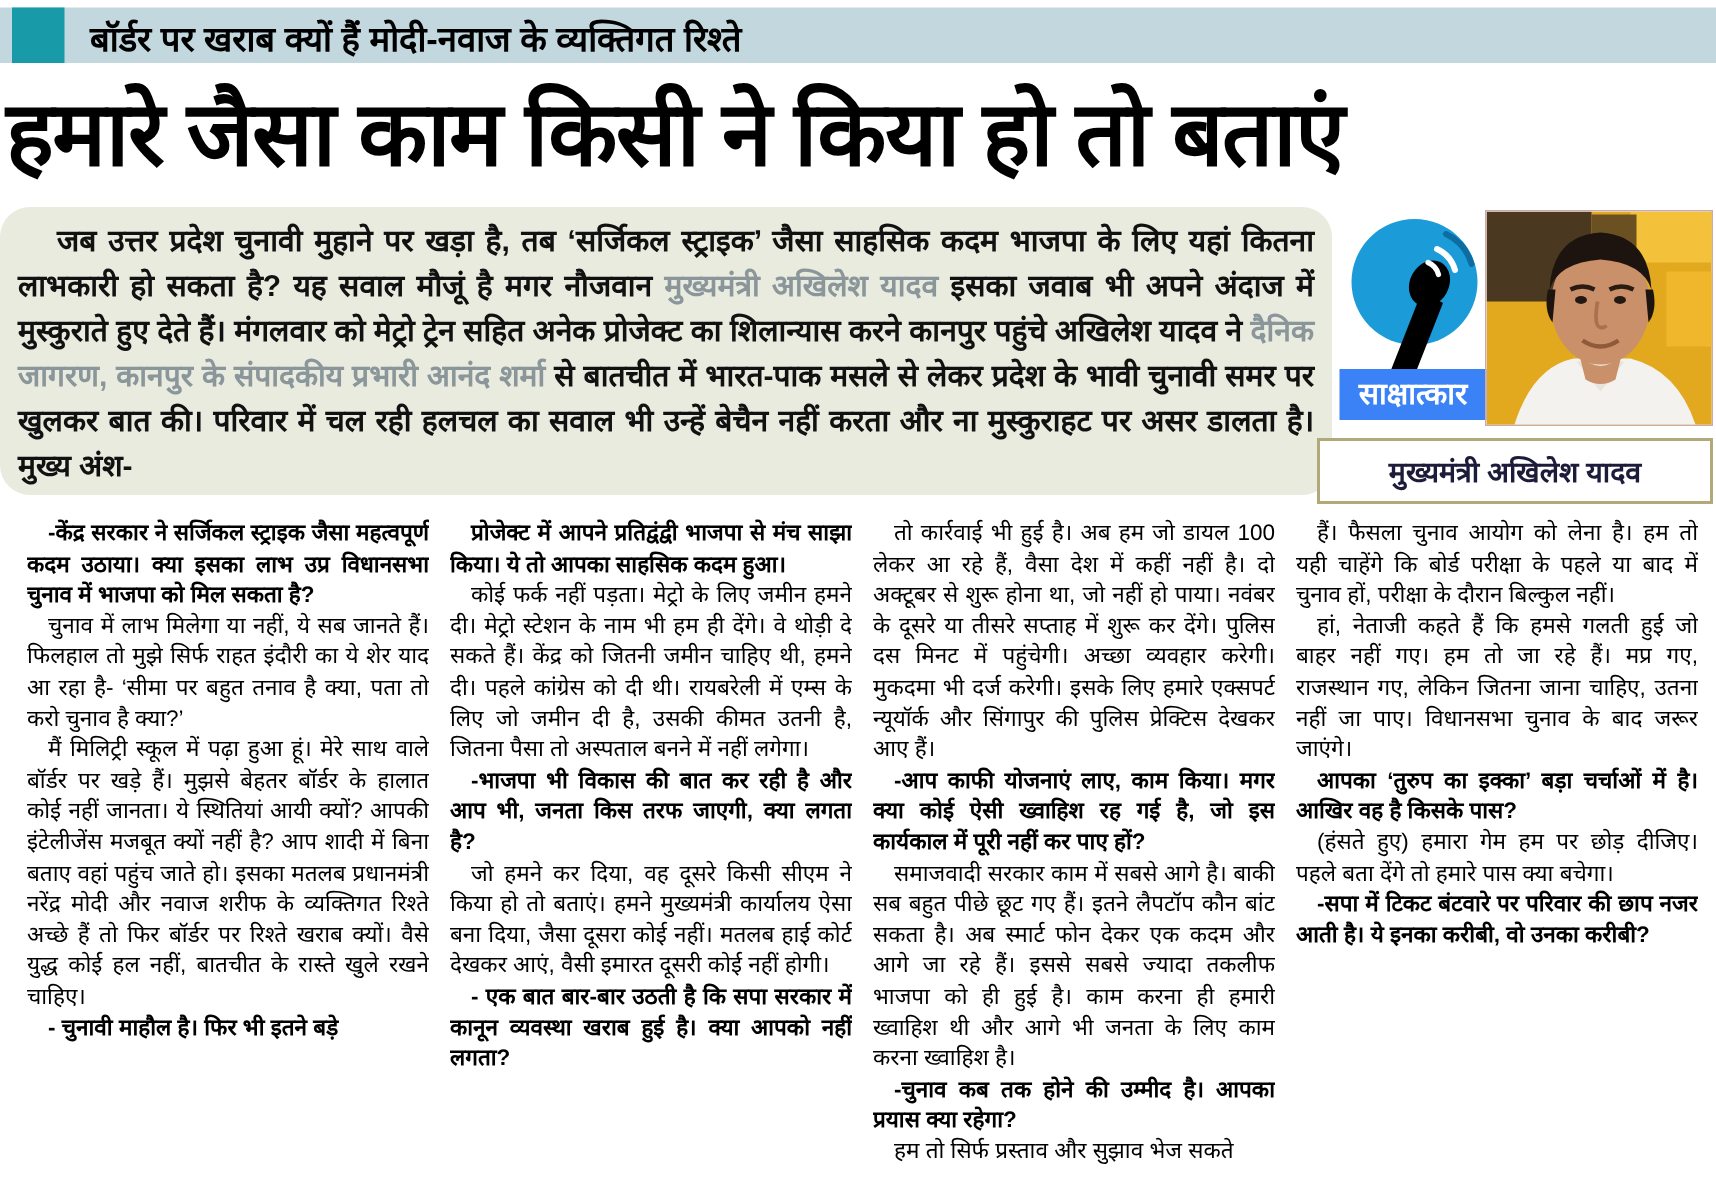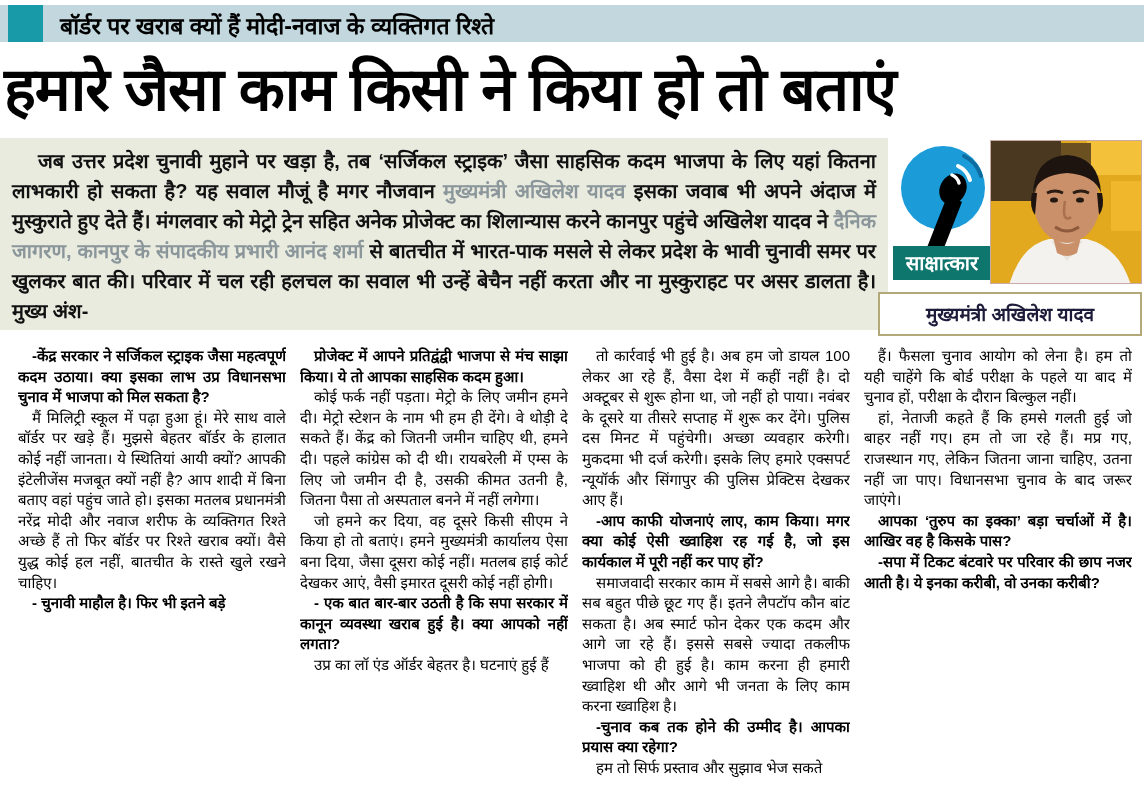--- a/index.html
+++ b/index.html
@@ -30,30 +30,30 @@
     position:absolute; left:4px; top:46px; width:1136px; height:90px;
     font-size:60px; font-weight:800; color:#000;
     letter-spacing:-1px; white-space:nowrap; line-height:88px;
   }
 
   
   .intro-box {
     position:absolute; left:0; top:138px; width:888px; height:192px;
     background:#e9ebdf; padding:8px 12px 6px 12px;
     font-size:20px; font-weight:bold; color:#111;
-    line-height:30px; text-align:justify;
+    line-height:30px; text-align:justify;border-radius:20px;
   }
   .intro-box .indent { display:inline-block; width:26px; }
   .intro-box .hl { color:#8b969b; font-weight:bold; }
 
   
   .mic-wrap { position:absolute; left:896px; top:142px; width:92px; height:142px; }
   .interview-label {
     position:absolute; left:893px; top:246px; width:98px; height:34px;
-    background:#0f766e; color:#fff; font-weight:bold; font-size:20px;
+    background:#3b82f6; color:#fff; font-weight:bold; font-size:20px;
     text-align:center; line-height:34px;
   }
   .photo {
     position:absolute; left:990px; top:140px; width:152px; height:144px;
     overflow:hidden; border:1px solid #caa;
   }
   .caption-box {
     position:absolute; left:878px; top:292px; width:264px; height:44px;
     border:2px solid #b2a878; background:#fff;
     display:flex; align-items:center; justify-content:center;
@@ -124,38 +124,40 @@
     </svg>
   </div>
 
   <div class="caption-box">
     <span class="caption-text">मुख्यमंत्री अखिलेश यादव</span>
   </div>
 
   <div id="body-columns">
       <div class="col">
         <p class="q">-केंद्र सरकार ने सर्जिकल स्ट्राइक जैसा महत्वपूर्ण कदम उठाया। क्या इसका लाभ उप्र विधानसभा चुनाव में भाजपा को मिल सकता है?</p>
+        <p class="a">चुनाव में लाभ मिलेगा या नहीं, ये सब जानते हैं। फिलहाल तो मुझे सिर्फ राहत इंदौरी का ये शेर याद आ रहा है- ‘सीमा पर बहुत तनाव है क्या, पता तो करो चुनाव है क्या?’</p>
         <p class="a">मैं मिलिट्री स्कूल में पढ़ा हुआ हूं। मेरे साथ वाले बॉर्डर पर खड़े हैं। मुझसे बेहतर बॉर्डर के हालात कोई नहीं जानता। ये स्थितियां आयी क्यों? आपकी इंटेलीजेंस मजबूत क्यों नहीं है? आप शादी में बिना बताए वहां पहुंच जाते हो। इसका मतलब प्रधानमंत्री नरेंद्र मोदी और नवाज शरीफ के व्यक्तिगत रिश्ते अच्छे हैं तो फिर बॉर्डर पर रिश्ते खराब क्यों। वैसे युद्ध कोई हल नहीं, बातचीत के रास्ते खुले रखने चाहिए।</p>
         <p class="q">- चुनावी माहौल है। फिर भी इतने बड़े</p>
       </div>
       <div class="col">
         <p class="q">प्रोजेक्ट में आपने प्रतिद्वंद्वी भाजपा से मंच साझा किया। ये तो आपका साहसिक कदम हुआ।</p>
         <p class="a">कोई फर्क नहीं पड़ता। मेट्रो के लिए जमीन हमने दी। मेट्रो स्टेशन के नाम भी हम ही देंगे। वे थोड़ी दे सकते हैं। केंद्र को जितनी जमीन चाहिए थी, हमने दी। पहले कांग्रेस को दी थी। रायबरेली में एम्स के लिए जो जमीन दी है, उसकी कीमत उतनी है, जितना पैसा तो अस्पताल बनने में नहीं लगेगा।</p>
+        <p class="q">-भाजपा भी विकास की बात कर रही है और आप भी, जनता किस तरफ जाएगी, क्या लगता है?</p>
         <p class="a">जो हमने कर दिया, वह दूसरे किसी सीएम ने किया हो तो बताएं। हमने मुख्यमंत्री कार्यालय ऐसा बना दिया, जैसा दूसरा कोई नहीं। मतलब हाई कोर्ट देखकर आएं, वैसी इमारत दूसरी कोई नहीं होगी।</p>
         <p class="q">- एक बात बार-बार उठती है कि सपा सरकार में कानून व्यवस्था खराब हुई है। क्या आपको नहीं लगता?</p>
-        <p class="a">उप्र का लॉ एंड ऑर्डर बेहतर है। घटनाएं हुई हैं</p>
       </div>
       <div class="col">
         <p class="a">तो कार्रवाई भी हुई है। अब हम जो डायल 100 लेकर आ रहे हैं, वैसा देश में कहीं नहीं है। दो अक्टूबर से शुरू होना था, जो नहीं हो पाया। नवंबर के दूसरे या तीसरे सप्ताह में शुरू कर देंगे। पुलिस दस मिनट में पहुंचेगी। अच्छा व्यवहार करेगी। मुकदमा भी दर्ज करेगी। इसके लिए हमारे एक्सपर्ट न्यूयॉर्क और सिंगापुर की पुलिस प्रेक्टिस देखकर आए हैं।</p>
         <p class="q">-आप काफी योजनाएं लाए, काम किया। मगर क्या कोई ऐसी ख्वाहिश रह गई है, जो इस कार्यकाल में पूरी नहीं कर पाए हों?</p>
         <p class="a">समाजवादी सरकार काम में सबसे आगे है। बाकी सब बहुत पीछे छूट गए हैं। इतने लैपटॉप कौन बांट सकता है। अब स्मार्ट फोन देकर एक कदम और आगे जा रहे हैं। इससे सबसे ज्यादा तकलीफ भाजपा को ही हुई है। काम करना ही हमारी ख्वाहिश थी और आगे भी जनता के लिए काम करना ख्वाहिश है।</p>
         <p class="q">-चुनाव कब तक होने की उम्मीद है। आपका प्रयास क्या रहेगा?</p>
         <p class="a">हम तो सिर्फ प्रस्ताव और सुझाव भेज सकते</p>
       </div>
       <div class="col">
         <p class="a">हैं। फैसला चुनाव आयोग को लेना है। हम तो यही चाहेंगे कि बोर्ड परीक्षा के पहले या बाद में चुनाव हों, परीक्षा के दौरान बिल्कुल नहीं।</p>
         <p class="a">हां, नेताजी कहते हैं कि हमसे गलती हुई जो बाहर नहीं गए। हम तो जा रहे हैं। मप्र गए, राजस्थान गए, लेकिन जितना जाना चाहिए, उतना नहीं जा पाए। विधानसभा चुनाव के बाद जरूर जाएंगे।</p>
         <p class="q">आपका ‘तुरुप का इक्का’ बड़ा चर्चाओं में है। आखिर वह है किसके पास?</p>
+        <p class="a">(हंसते हुए) हमारा गेम हम पर छोड़ दीजिए। पहले बता देंगे तो हमारे पास क्या बचेगा।</p>
         <p class="q">-सपा में टिकट बंटवारे पर परिवार की छाप नजर आती है। ये इनका करीबी, वो उनका करीबी?</p>
       </div>
     </div>
 
 </div>
 
 </body></html>

